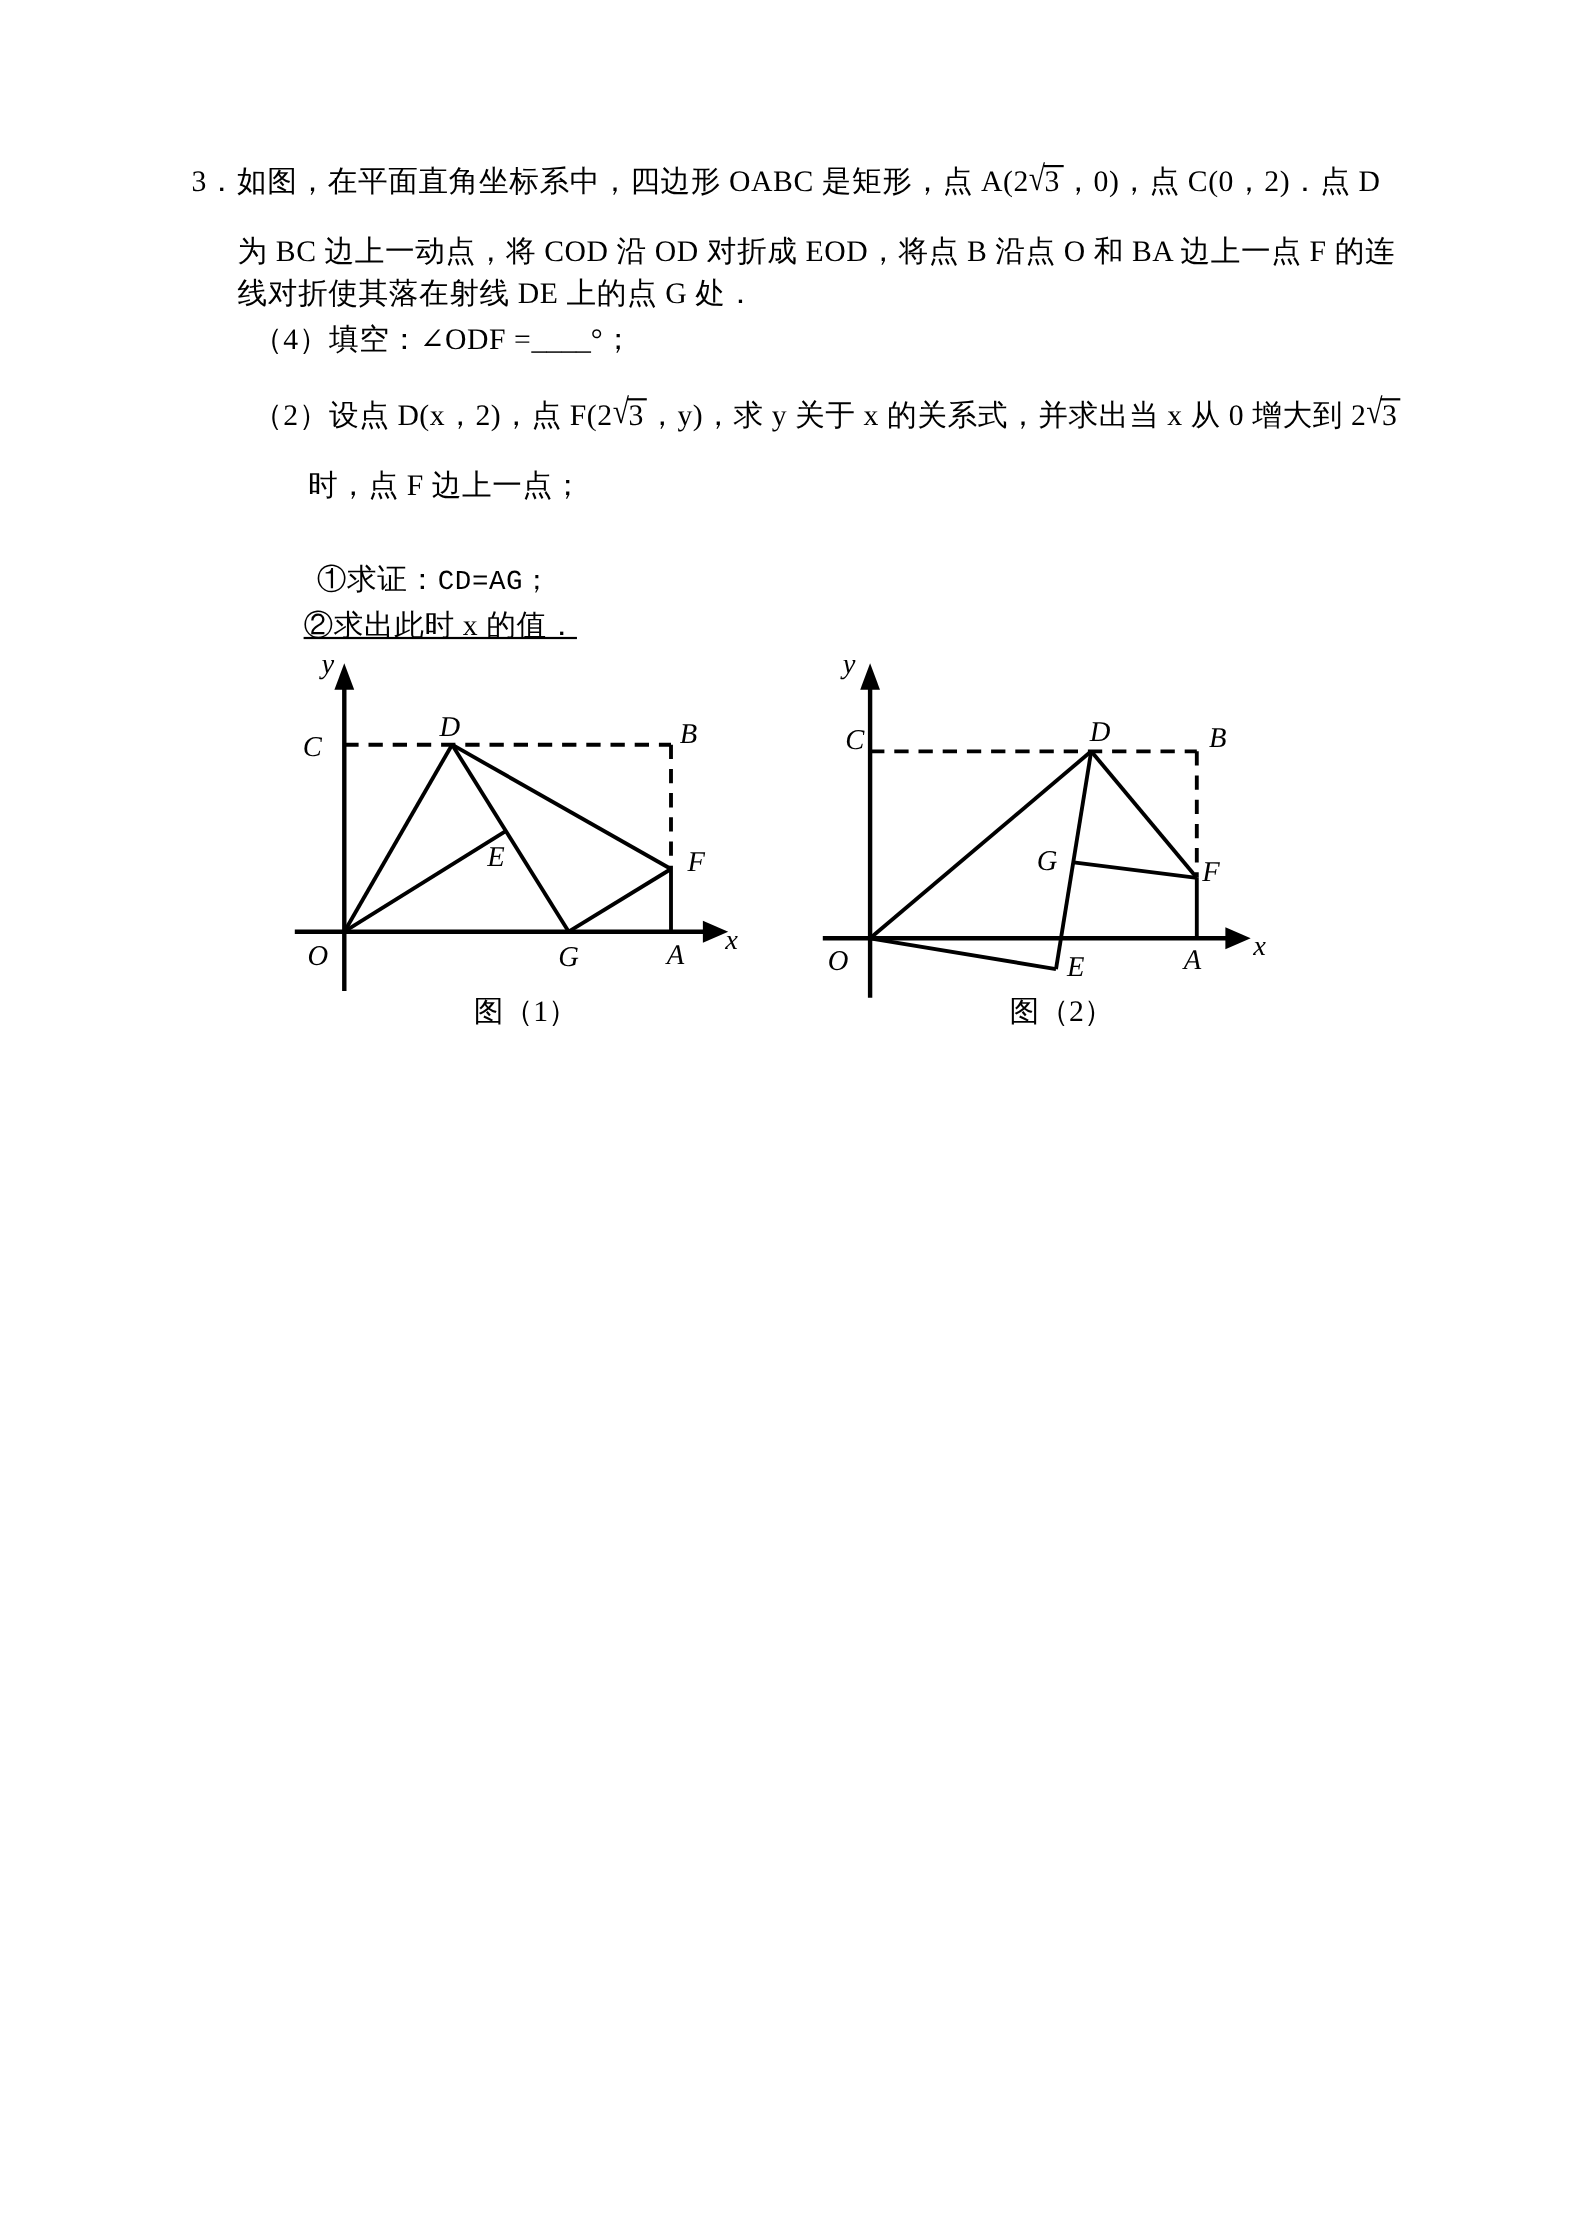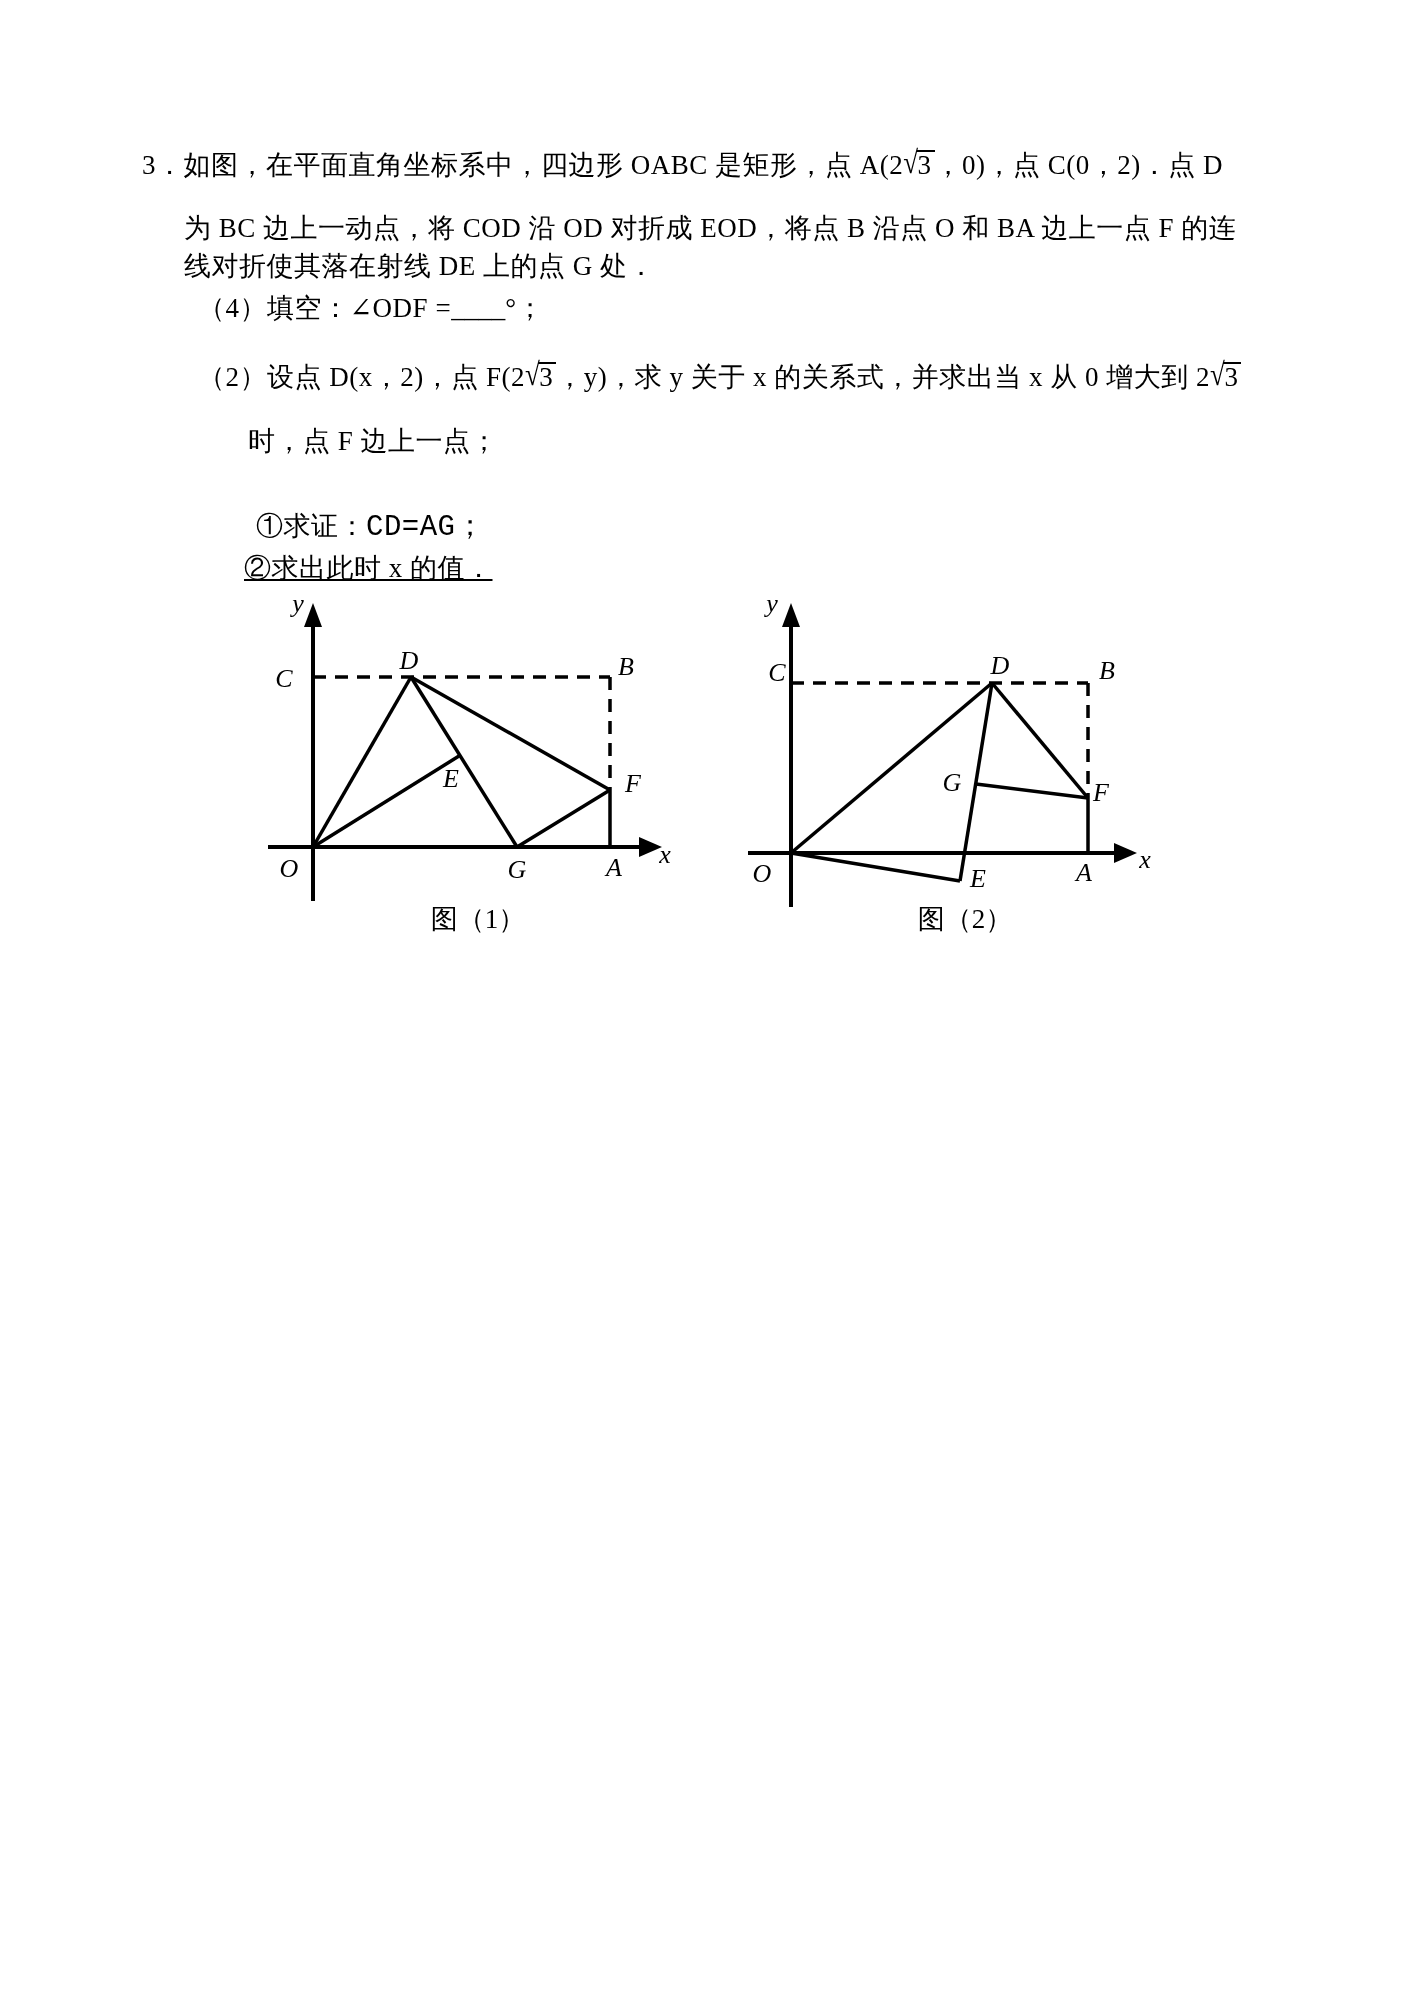--- a/index.html
+++ b/index.html
@@ -10,24 +10,25 @@
     color:#000;
     font-family:"Liberation Serif","DejaVu Serif",serif;
     overflow:hidden;
   }
   .tline{
     position:absolute;
     font-size:27px;
     line-height:34px;
     white-space:nowrap;
     letter-spacing:0.5px;
+    margin-left:32px;
   }
   .mono{
     font-family:"Liberation Mono","DejaVu Sans Mono",monospace;
-    font-size:29px;
+    font-size:25px;
   }
   .sqrt{display:inline-block;white-space:nowrap;}
   .rsign{display:inline-block;transform:scaleY(1.18);transform-origin:bottom;}
   .rbody{
     display:inline-block;
     border-top:2.5px solid #000;
     margin-left:-2px;
     padding:0 3px 0 1px;
     line-height:1.0;
   }

